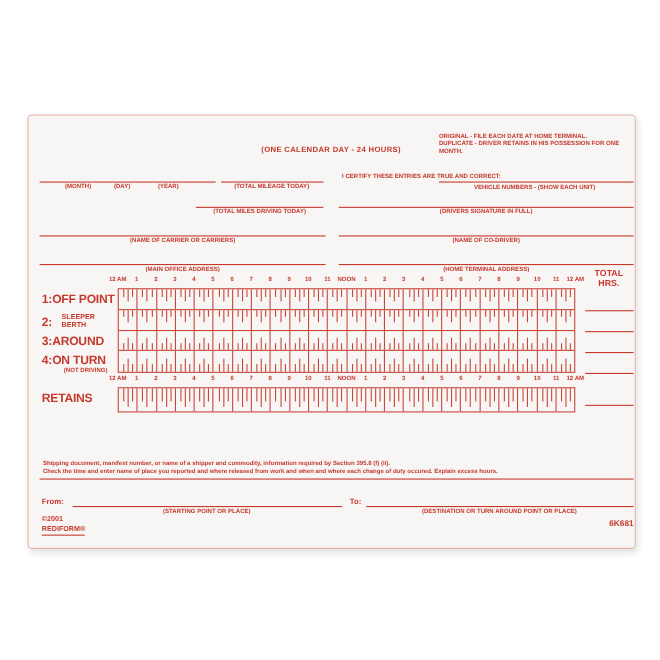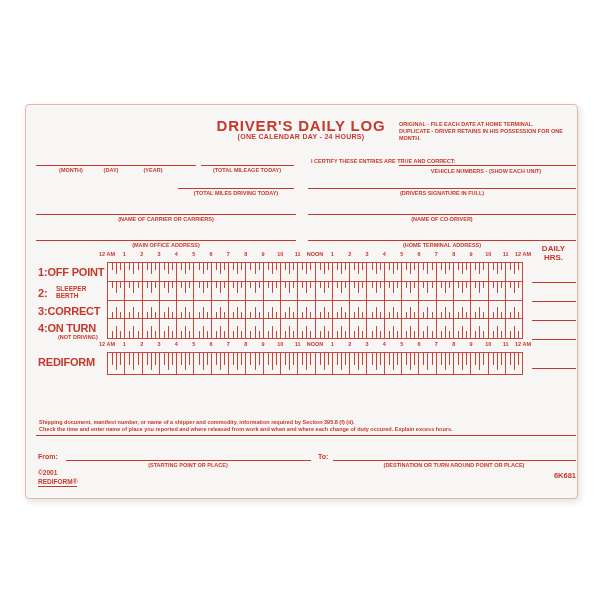--- a/index.html
+++ b/index.html
@@ -45,21 +45,20 @@
   .footer-small{font-size:6.5px;font-weight:bold;line-height:8px;}
   .brand{border-bottom:1px solid #c5392d;}
   .formnum{font-size:7.5px;font-weight:bold;}
 </style>
 </head>
 <body>
 
 <div class="page">
   <div class="card">
 
-    <div class="title">DRIVER'S DAILY LOG</div>
     <div class="subtitle">(ONE CALENDAR DAY - 24 HOURS)</div>
     <div class="note">
       <div>ORIGINAL - FILE EACH DATE AT HOME TERMINAL.</div>
       <div>DUPLICATE - DRIVER RETAINS IN HIS POSSESSION FOR ONE MONTH.</div>
     </div>
 
     <div class="fline" style="left:10px;top:60px;width:160px;"></div>
     <span class="flabel" style="left:45px;top:62px;">(MONTH)</span>
     <span class="flabel" style="left:85px;top:62px;">(DAY)</span>
     <span class="flabel" style="left:127px;top:62px;">(YEAR)</span>
@@ -80,21 +79,21 @@
     <span class="flabel" style="left:140px;top:111px;">(NAME OF CARRIER OR CARRIERS)</span>
     <div class="fline" style="left:282px;top:109px;width:268px;"></div>
     <span class="flabel" style="left:416px;top:111px;">(NAME OF CO-DRIVER)</span>
 
     <div class="fline" style="left:10px;top:135px;width:260px;"></div>
     <span class="flabel" style="left:140px;top:137px;">(MAIN OFFICE ADDRESS)</span>
     <div class="fline" style="left:282px;top:135px;width:268px;"></div>
     <span class="flabel" style="left:416px;top:137px;">(HOME TERMINAL ADDRESS)</span>
 
     <div class="totalhrs">
-      <span style="position:static;">DAILY</span><br>
+      <span style="position:static;">TOTAL</span><br>
       <span style="position:static;">HRS.</span>
     </div>
 
     <div class="hour-row" style="top:146px;">
         <span class="hour-label" style="left: 0px;">12 AM</span>
         <span class="hour-label" style="left: 17.3333px;">1</span>
         <span class="hour-label" style="left: 34.6667px;">2</span>
         <span class="hour-label" style="left: 52px;">3</span>
         <span class="hour-label" style="left: 69.3333px;">4</span>
         <span class="hour-label" style="left: 86.6667px;">5</span>
@@ -762,27 +761,27 @@
 
     <div class="dutylbl" style="left:12px;top:161px;">
       <span style="position:static;">1:</span><span style="position:static;">OFF POINT</span>
     </div>
     <div class="dutylbl" style="left:12px;top:182px;">2:</div>
     <div class="sleeper">
       <div>SLEEPER</div>
       <div>BERTH</div>
     </div>
     <div class="dutylbl" style="left:12px;top:200px;">
-      <span style="position:static;">3:</span><span style="position:static;">CORRECT</span>
+      <span style="position:static;">3:</span><span style="position:static;">AROUND</span>
     </div>
     <div class="dutylbl" style="left:12px;top:217px;">
       <span style="position:static;">4:</span><span style="position:static;">ON TURN</span>
     </div>
     <div class="notdriving">(NOT DRIVING)</div>
-    <div class="dutylbl" style="left:12px;top:251px;">REDIFORM</div>
+    <div class="dutylbl" style="left:12px;top:251px;">RETAINS</div>
 
     <div class="total-line" style="top:177px;"></div>
     <div class="total-line" style="top:196px;"></div>
     <div class="total-line" style="top:215px;"></div>
     <div class="total-line" style="top:234px;"></div>
     <div class="total-line" style="top:263px;"></div>
 
     <div class="shipping">
       <div>Shipping document, manifest number, or name of a shipper and commodity, information required by Section 395.8 (f) (ii).</div>
       <div>Check the time and enter name of place you reported and where released from work and when and where each change of duty occured.  Explain excess hours.</div>

